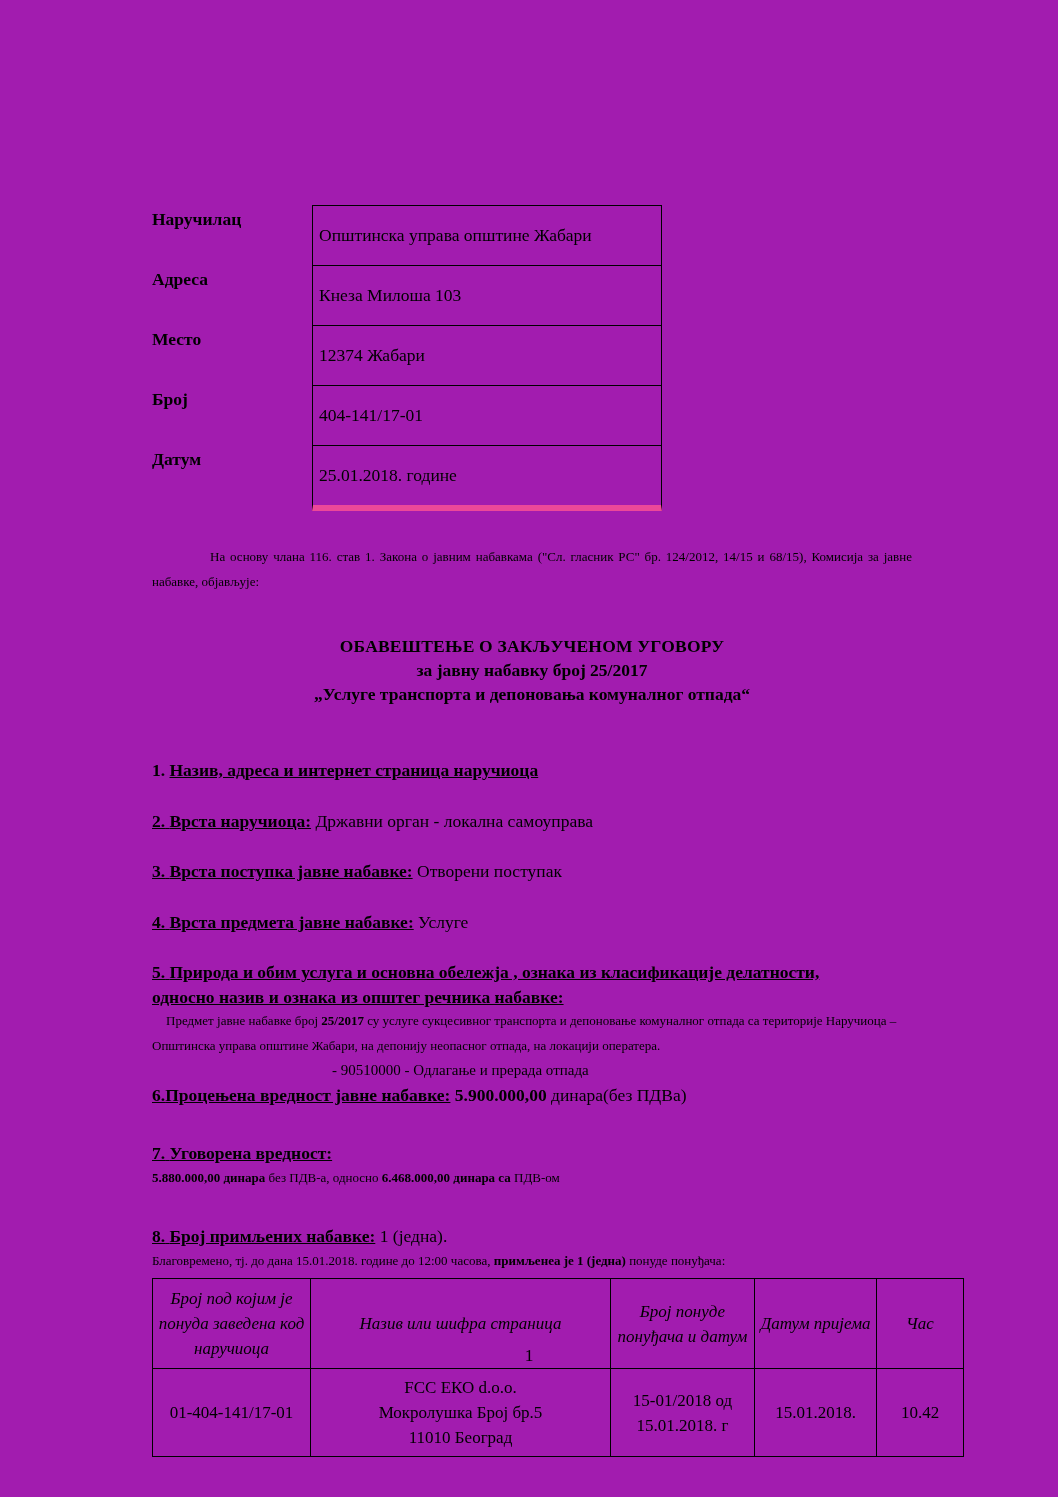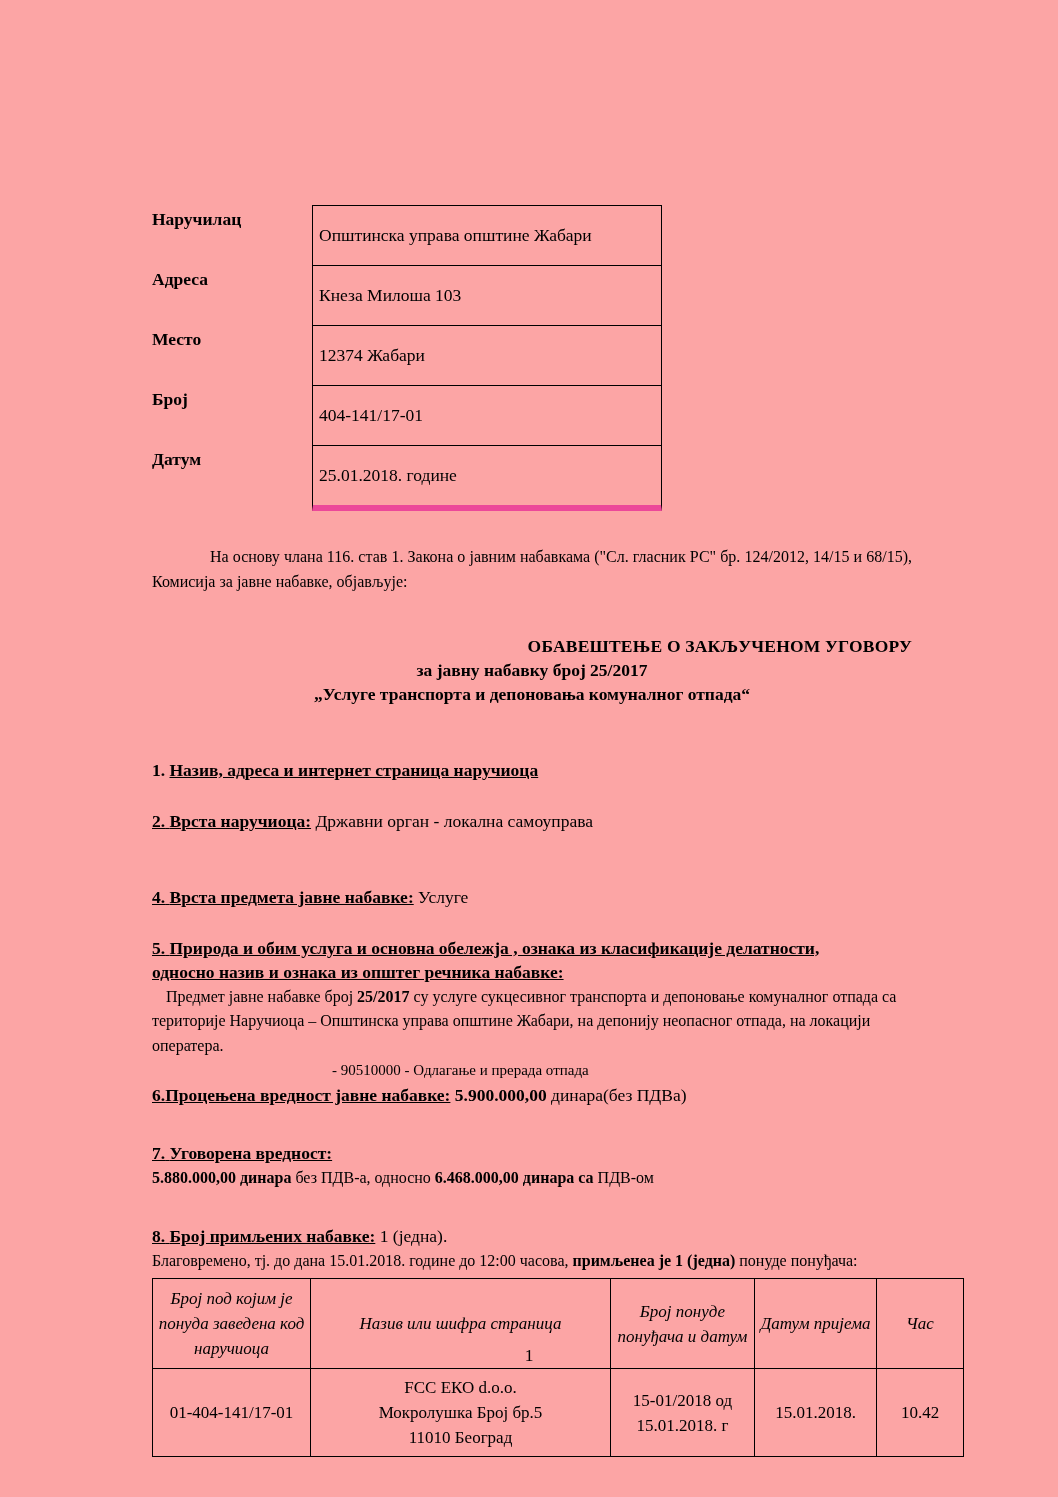--- a/index.html
+++ b/index.html
@@ -8,21 +8,21 @@
     background: #ffffff;
   }
   body {
     font-family: "Liberation Serif", "DejaVu Serif", serif;
     color: #000000;
   }
   .page {
     position: relative;
     width: 1058px;
     height: 1497px;
-    background: #fca5a5;
+    background: #a21caf;
     box-sizing: border-box;
     overflow: hidden;
   }
   .content {
     position: absolute;
     left: 152px;
     top: 205px;
     width: 760px;
   }
 
@@ -54,41 +54,41 @@
     padding: 17px 6px;
     box-sizing: border-box;
     white-space: nowrap;
   }
   .header-row:last-child .header-value {
     border-bottom: 6px solid #ec4899;
   }
 
   
   .para {
-    font-size: 16px;
+    font-size: 13px;
     line-height: 24.5px;
     text-align: justify;
     margin: 0;
   }
   .para.indent {
     text-indent: 58px;
   }
   .spacer-26 { height: 26px; }
   .spacer-12 { height: 12px; }
   .spacer-34 { height: 34px; }
   .spacer-40 { height: 40px; }
   .spacer-8  { height: 8px; }
 
   .title-block {
     text-align: center;
     font-weight: bold;
     font-size: 17.5px;
     line-height: 24px;
   }
-  .title-line1 { letter-spacing: 0.2px; text-align: right; }
+  .title-line1 { letter-spacing: 0.2px; }
 
   .heading {
     font-size: 17.5px;
     line-height: 24.5px;
     margin: 0;
     font-weight: bold;
   }
   .heading .num { text-decoration: none; }
   .heading .u { text-decoration: underline; }
   .heading .plain {
@@ -191,20 +191,23 @@
     </p>
 
     <div class="spacer-26"></div>
 
     <p class="heading nojust">
       <span class="u">2.</span><span class="u">&nbsp;</span><span class="u">Врста наручиоца:</span><span class="plain"> Државни орган - локална самоуправа</span>
     </p>
 
     <div class="spacer-26"></div>
 
+    <p class="heading nojust">
+      <span class="u">3.</span><span class="u">&nbsp;</span><span class="u">Врста поступка јавне набавке:</span><span class="plain"> Отворени поступак</span>
+    </p>
 
     <div class="spacer-26"></div>
 
     <p class="heading nojust">
       <span class="u">4.</span><span class="u">&nbsp;</span><span class="u">Врста предмета јавне набавке:</span><span class="plain"> Услуге</span>
     </p>
 
     <div class="spacer-26"></div>
 
     <p class="heading">

